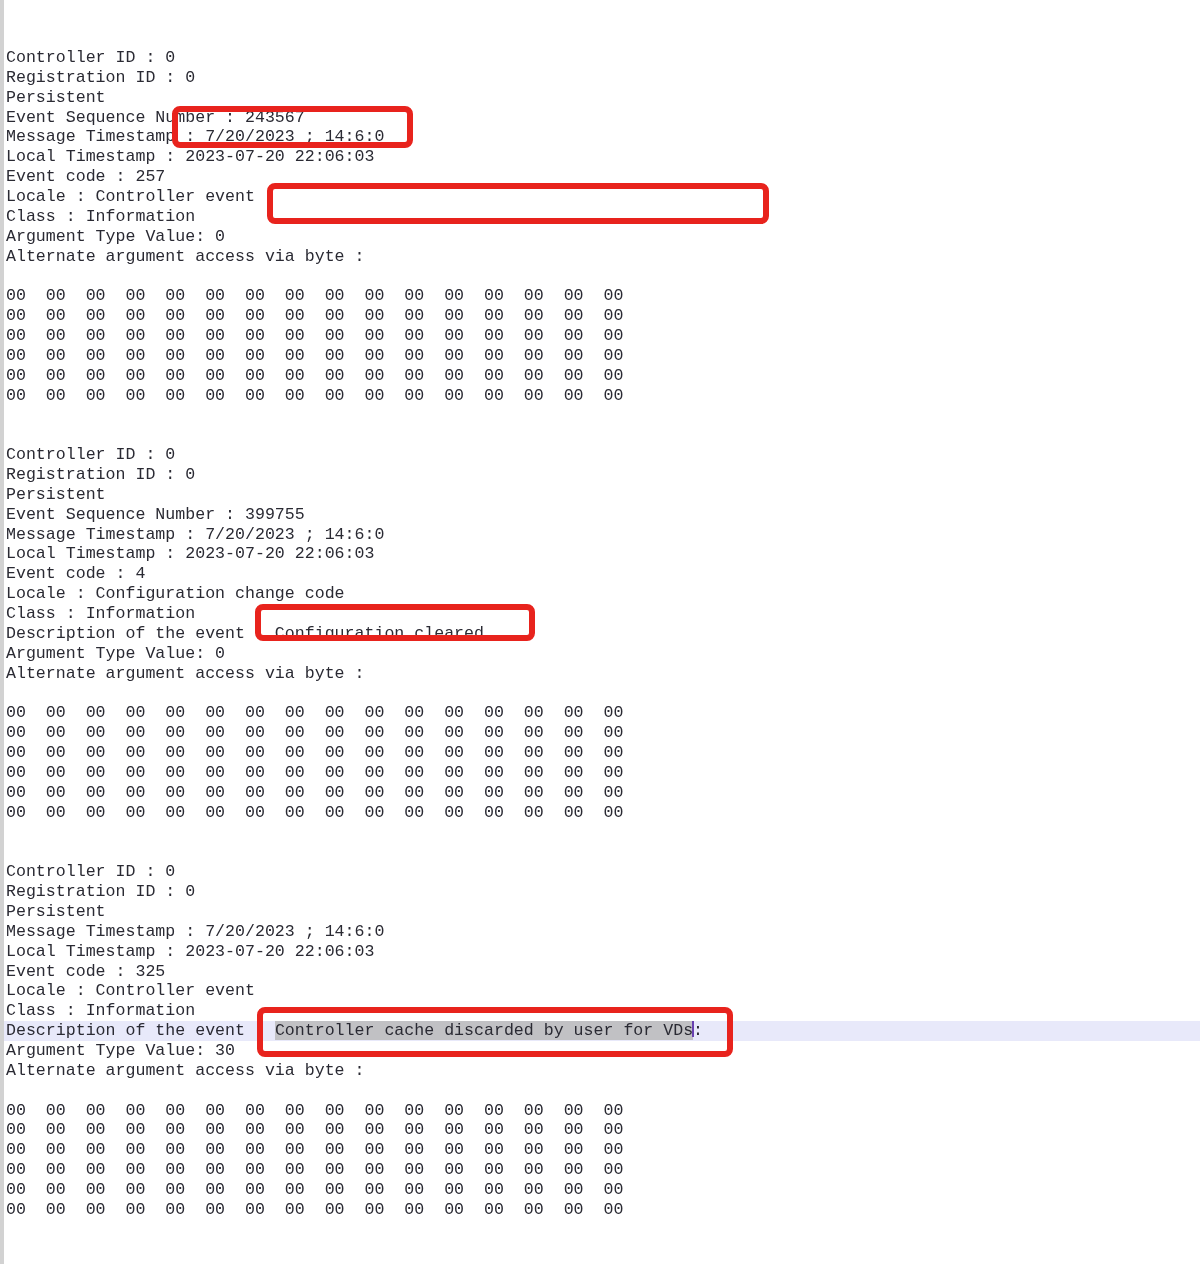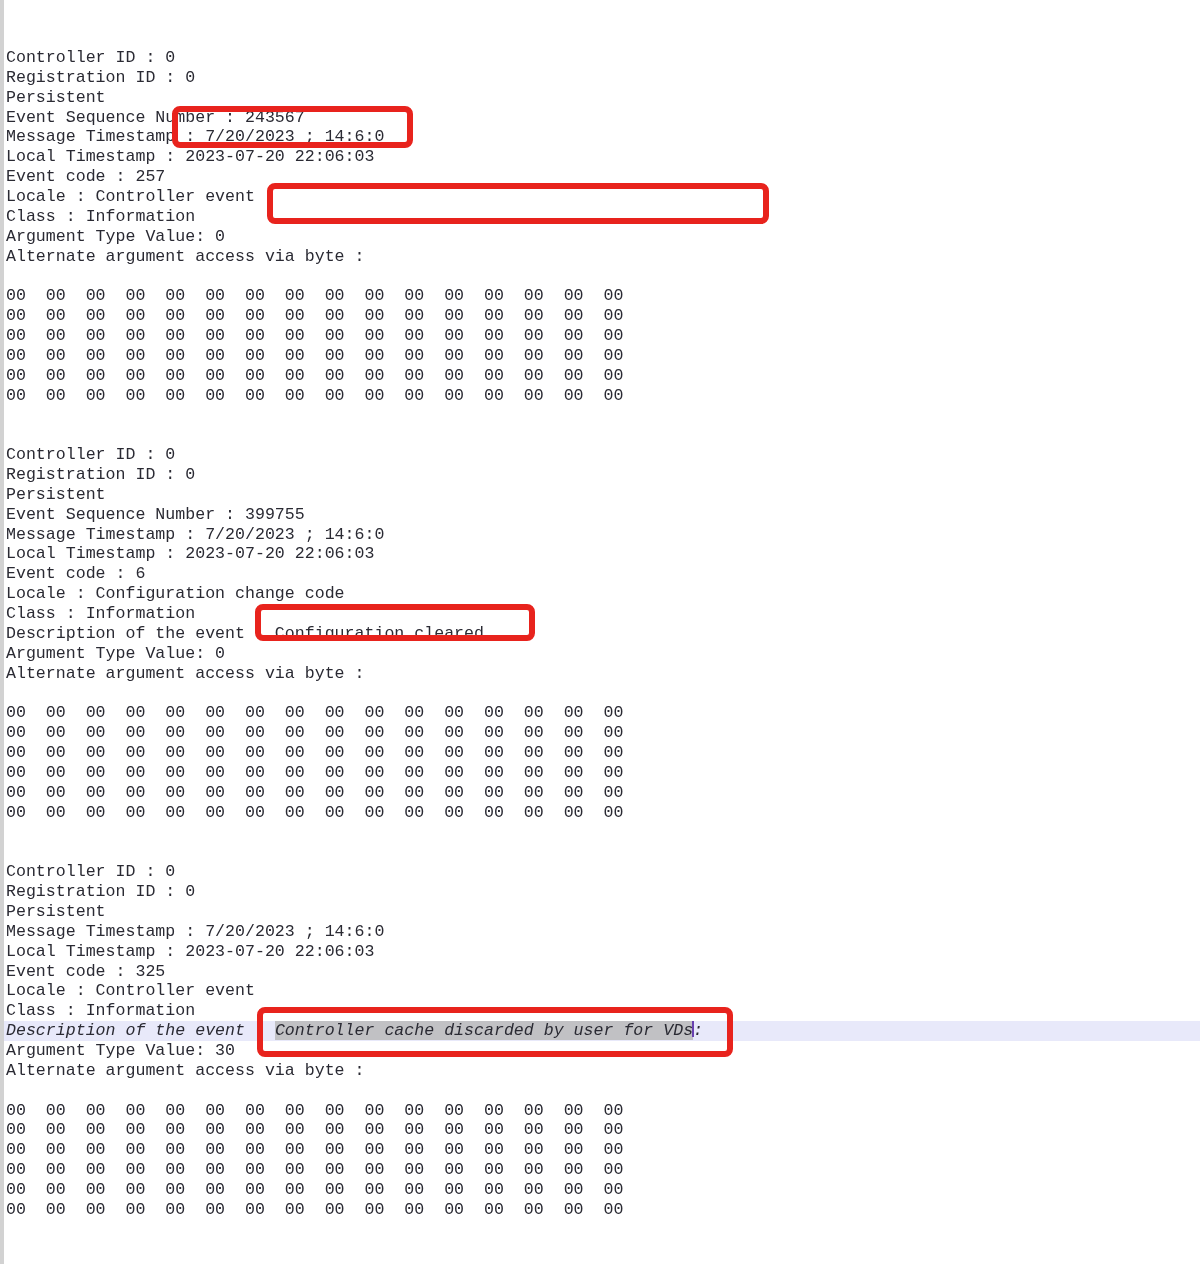--- a/index.html
+++ b/index.html
@@ -26,21 +26,21 @@
     font-family:"Liberation Mono","DejaVu Sans Mono",monospace;
     font-size:16.6px;line-height:19.87px;color:var(--text-color);
     z-index:1;
     margin-top:36px;
   }
   .line{
     height:19.87px;line-height:19.87px;
     white-space:pre;padding-left:6px;
     overflow:visible;
   }
-  .line.hl{background:var(--highlight-line-bg);font-style:italic;}
+  .line.hl{background:var(--highlight-line-bg);}
   .sel{background:var(--selection-bg);}
   .cursor{
     display:inline-block;width:2.5px;height:16px;
     background:var(--cursor-color);
     vertical-align:-2px;margin:0 -1px 0 -1.5px;
   }
 
   .redbox{
     position:absolute;border:6px solid var(--red-box-color);
     border-radius:8px;box-sizing:border-box;z-index:5;
@@ -81,21 +81,21 @@
     <div class="line"></div>
   </section>
 
   <section>
     <div class="line">Controller ID : 0</div>
     <div class="line">Registration ID : 0</div>
     <div class="line">Persistent</div>
     <div class="line">Event Sequence Number : 399755</div>
     <div class="line">Message Timestamp : 7/20/2023 ; 14:6:0</div>
     <div class="line">Local Timestamp : 2023-07-20 22:06:03</div>
-    <div class="line">Event code : 6</div>
+    <div class="line">Event code : 4</div>
     <div class="line">Locale : Configuration change code</div>
     <div class="line">Class : Information</div>
     <div class="line">Description of the event   Configuration cleared</div>
     <div class="line">Argument Type Value: 0</div>
     <div class="line">Alternate argument access via byte :</div>
     <div class="line"></div>
     <div class="line">00  00  00  00  00  00  00  00  00  00  00  00  00  00  00  00</div>
     <div class="line">00  00  00  00  00  00  00  00  00  00  00  00  00  00  00  00</div>
     <div class="line">00  00  00  00  00  00  00  00  00  00  00  00  00  00  00  00</div>
     <div class="line">00  00  00  00  00  00  00  00  00  00  00  00  00  00  00  00</div>

